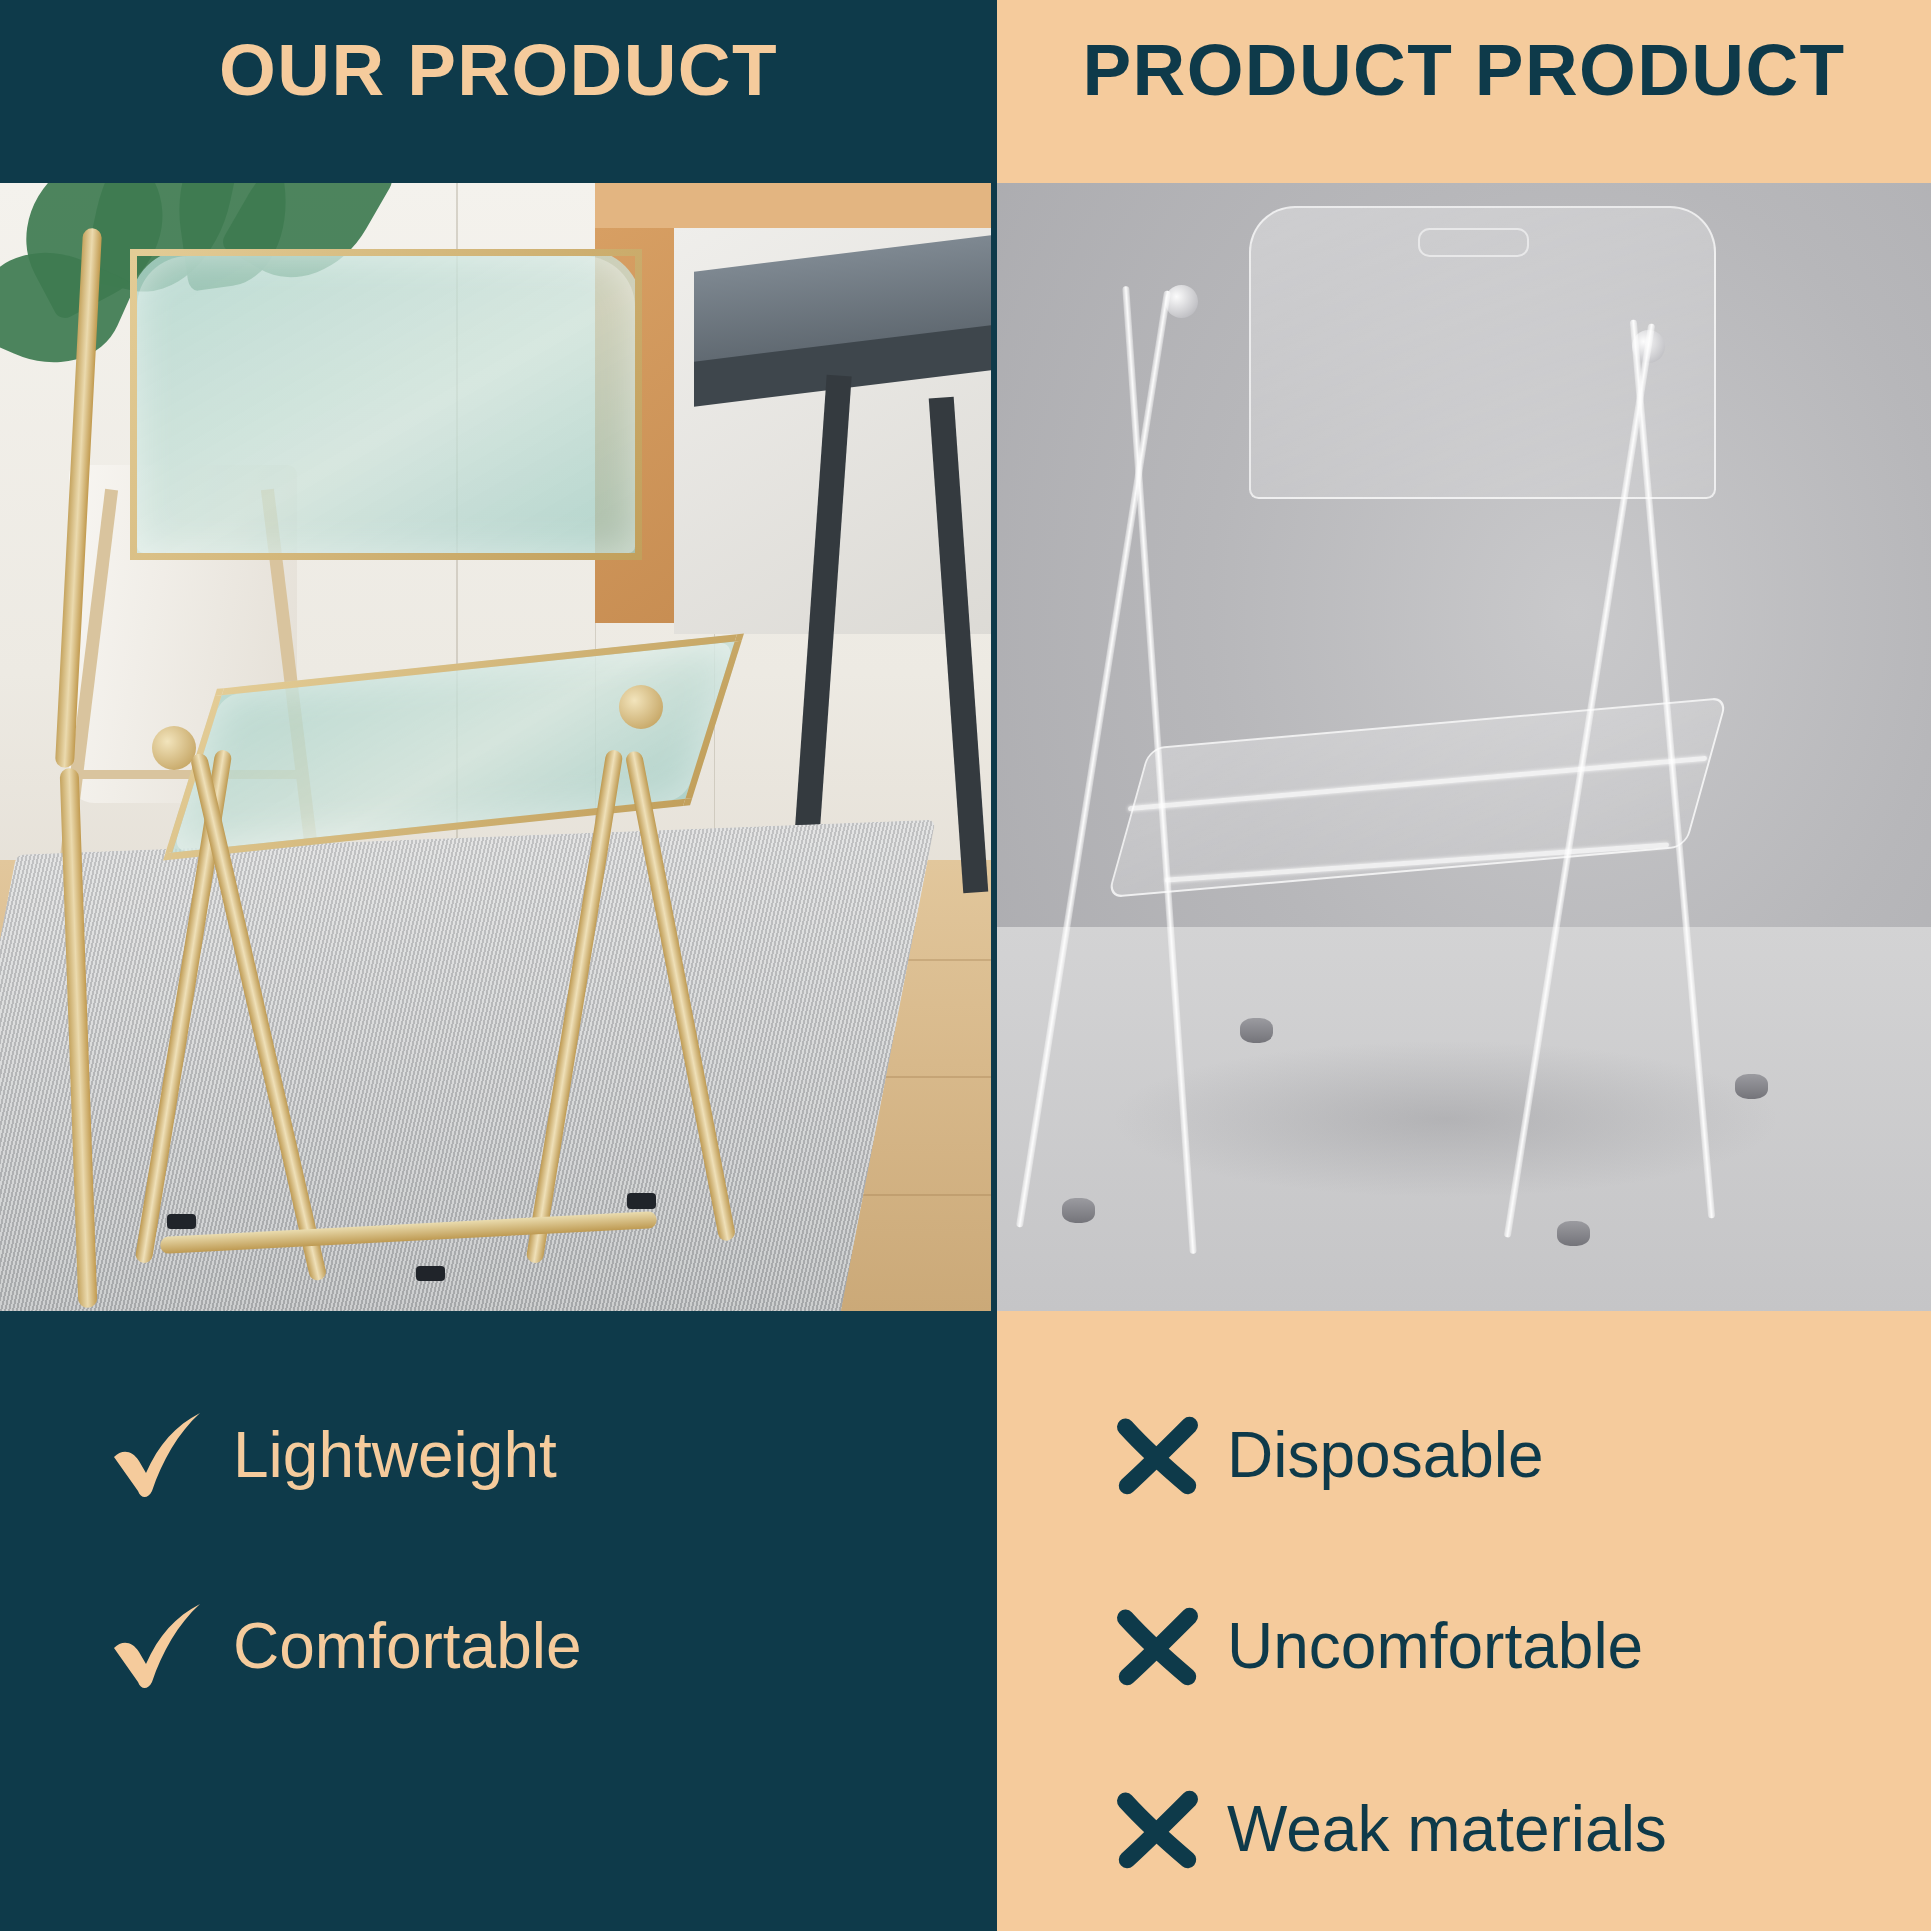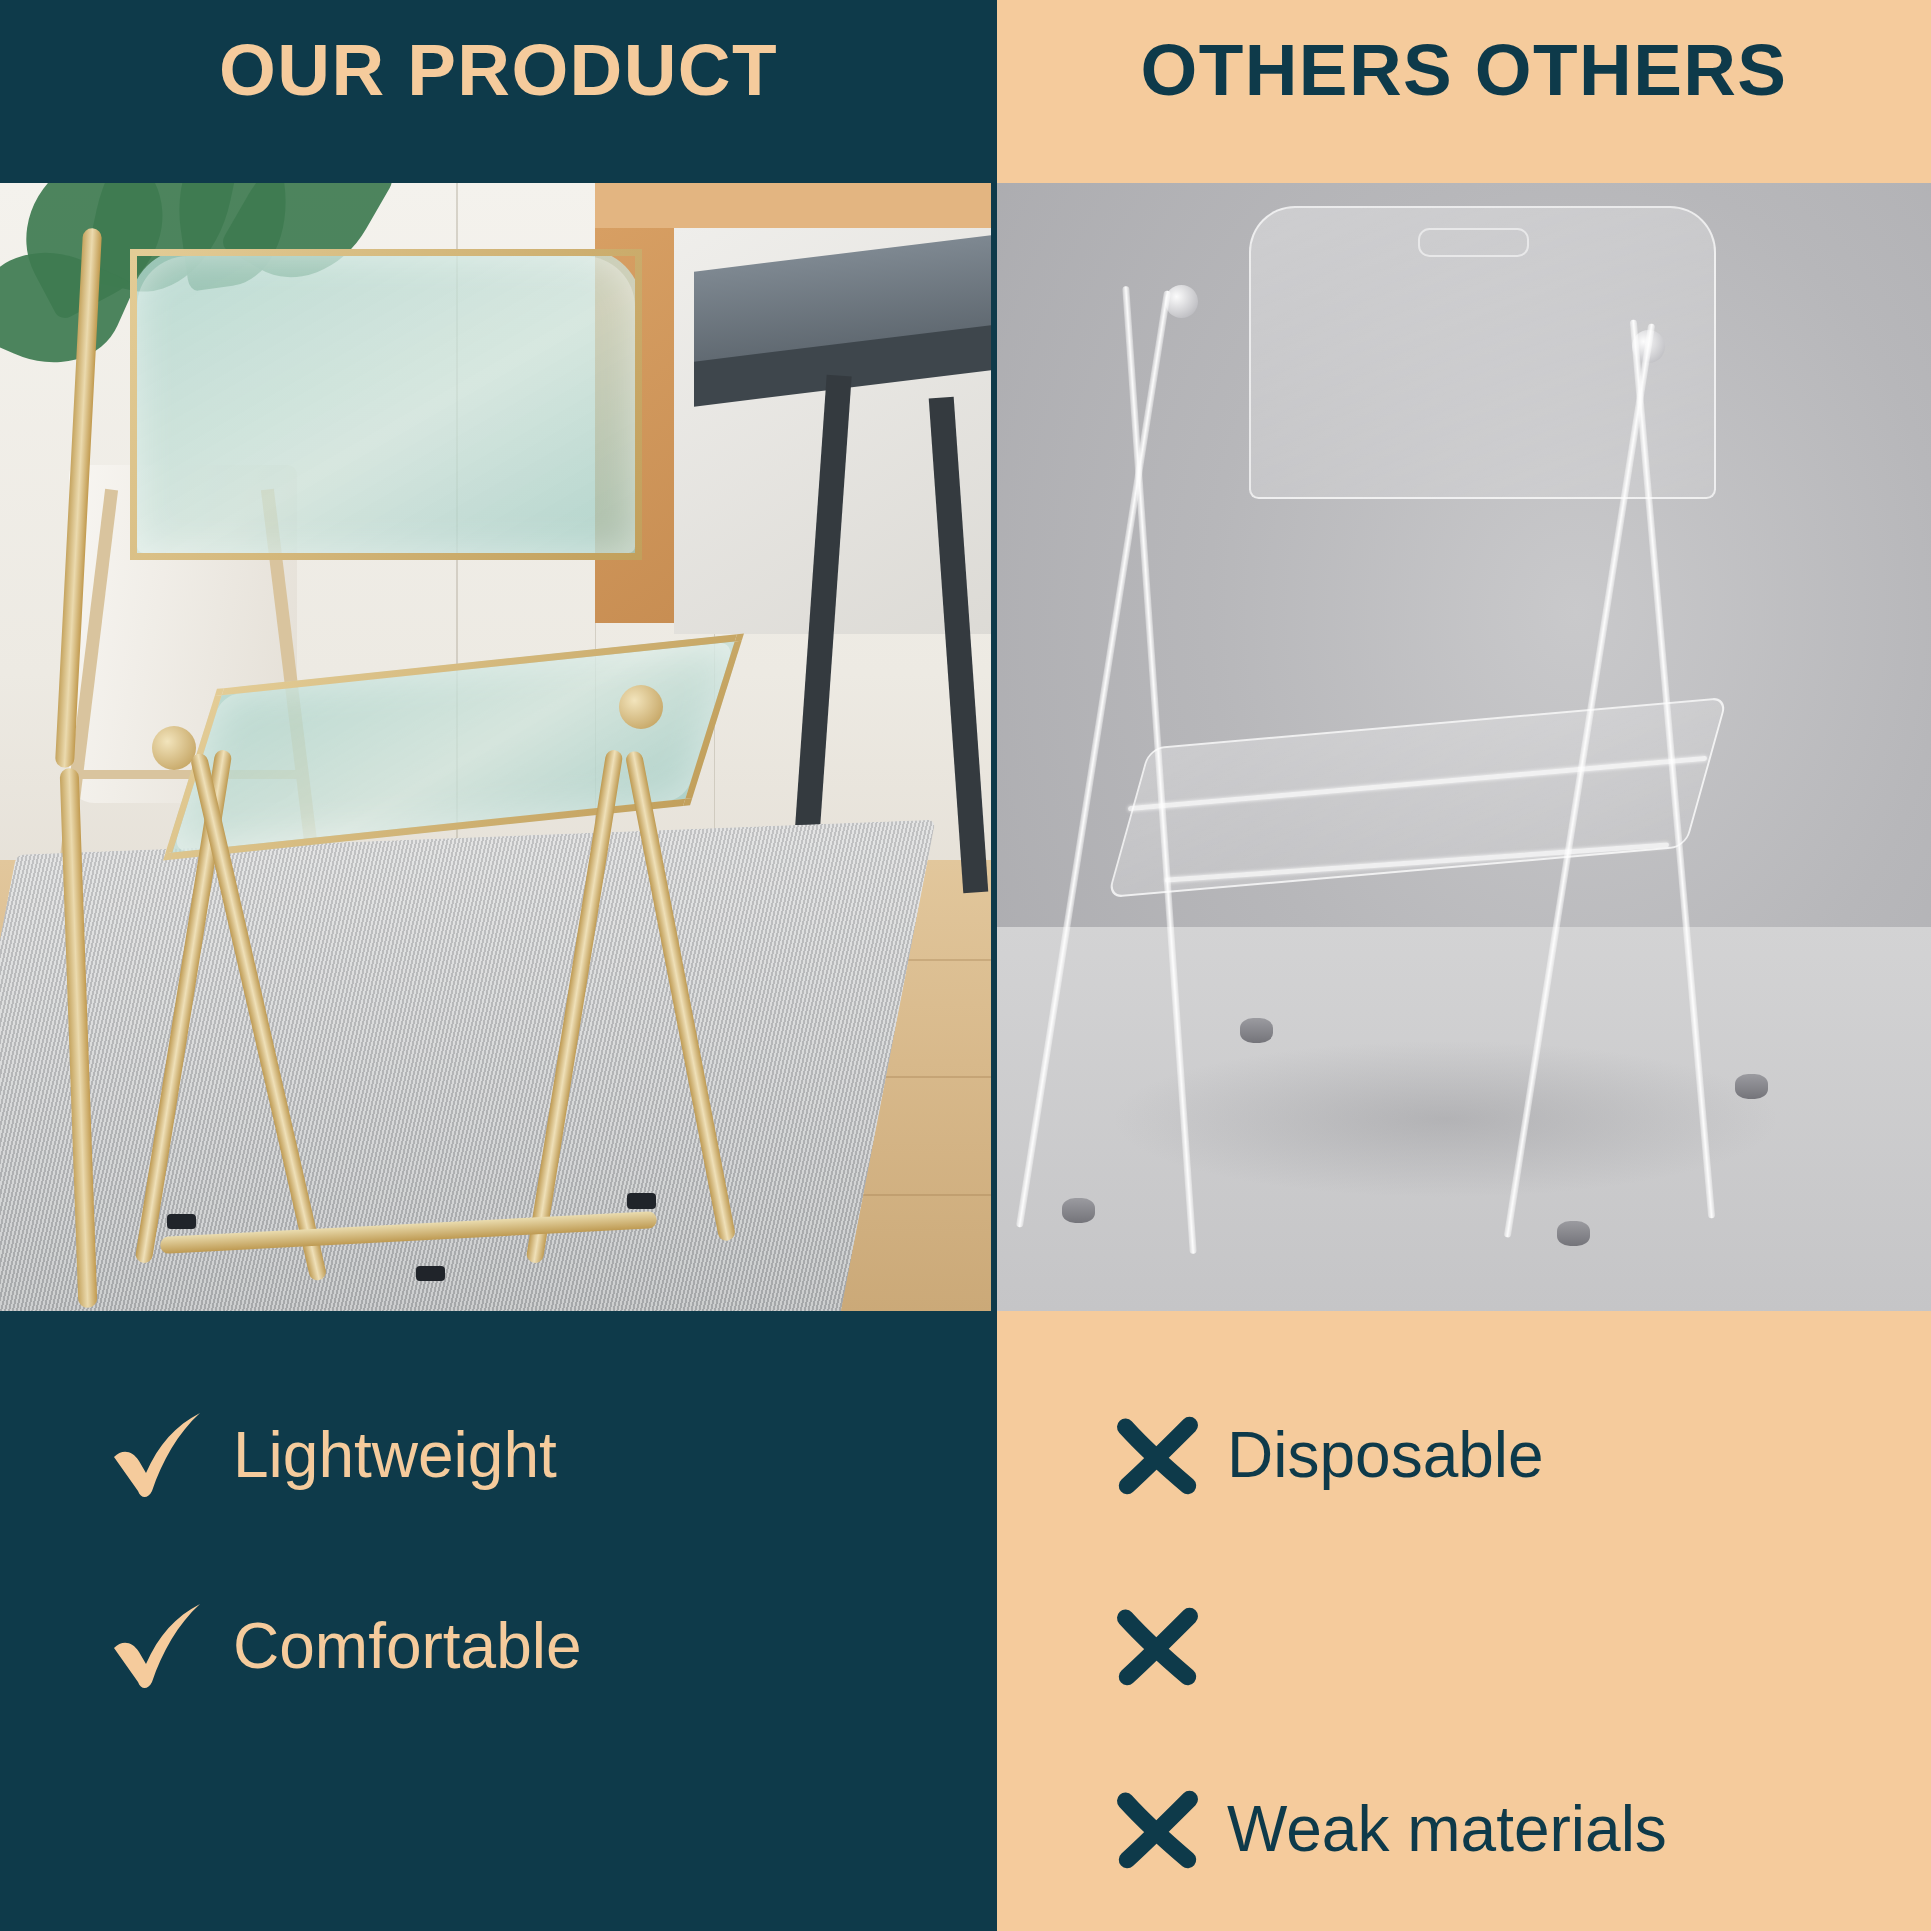--- a/index.html
+++ b/index.html
@@ -159,21 +159,21 @@
 <div id="page">
 
   <div class="col-bg left"></div>
   <div class="col-bg right"></div>
 
   <div class="header-row">
     <div class="header left">
       <div class="header-title">OUR PRODUCT</div>
     </div>
     <div class="header right">
-      <div class="header-title">OTHERS OTHERS</div>
+      <div class="header-title">PRODUCT PRODUCT</div>
     </div>
   </div>
 
   <div class="photo left">
     <div class="scene-left">
       <div class="wall"></div>
       <div class="wall-panel" style="left:46%"></div>
       <div class="wall-panel" style="left:60%"></div>
       <div class="wall-panel" style="left:72%"></div>
 
@@ -278,20 +278,21 @@
       <span class="item-label">Disposable</span>
     </div>
 
     <div class="list-item i1">
       <svg class="mark" viewBox="0 0 100 100">
         <g stroke="#0E3A4A" stroke-linecap="round" fill="none">
           <path d="M14 18 C34 40 58 62 84 84" stroke-width="19"></path>
           <path d="M86 16 C64 38 40 62 16 84" stroke-width="19"></path>
         </g>
       </svg>
+      <span class="item-label">Uncomfortable</span>
     </div>
 
     <div class="list-item i2">
       <svg class="mark" viewBox="0 0 100 100">
         <g stroke="#0E3A4A" stroke-linecap="round" fill="none">
           <path d="M14 18 C34 40 58 62 84 84" stroke-width="19"></path>
           <path d="M86 16 C64 38 40 62 16 84" stroke-width="19"></path>
         </g>
       </svg>
       <span class="item-label">Weak materials</span>

